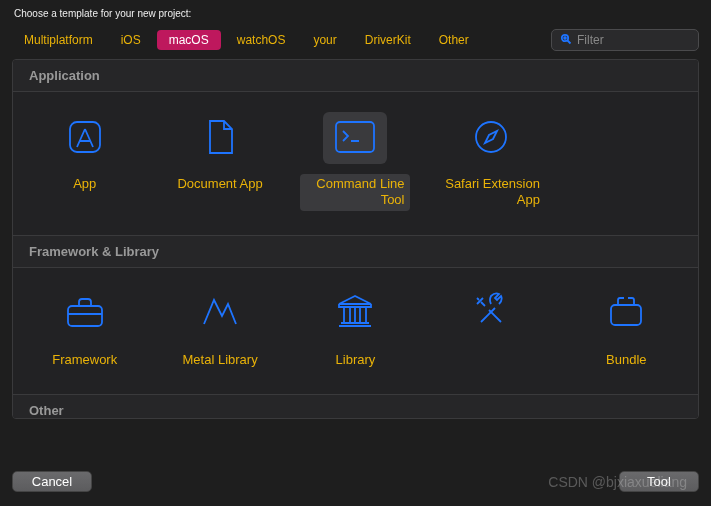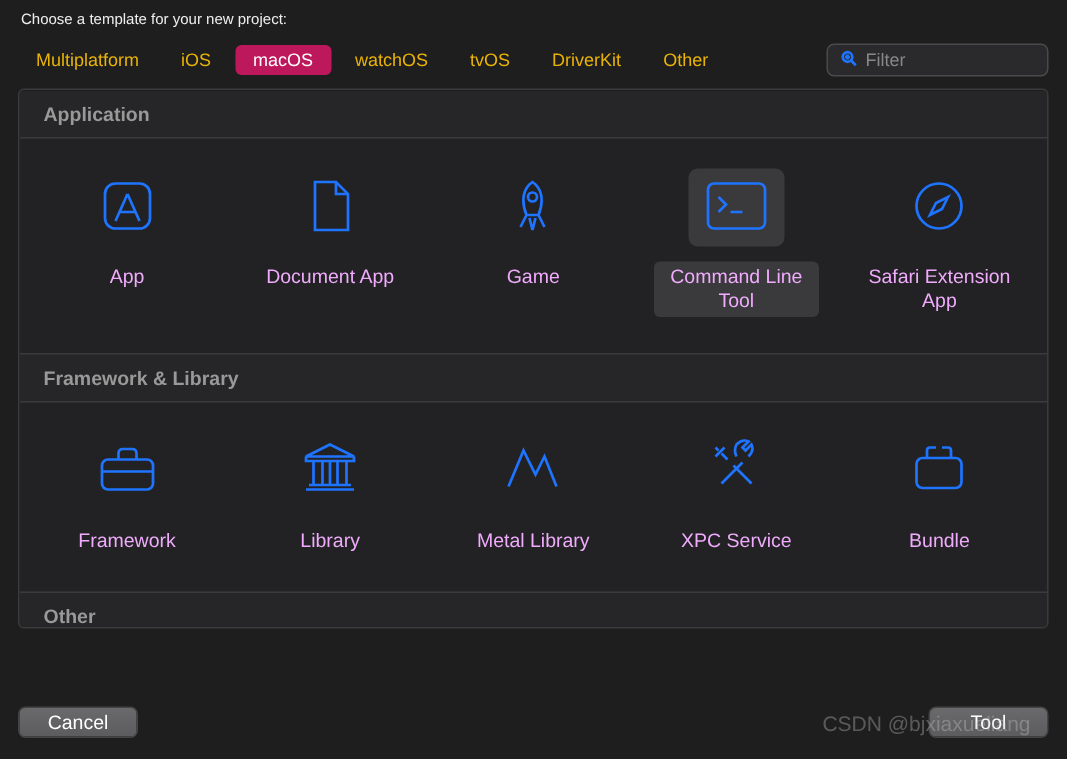--- a/index.html
+++ b/index.html
@@ -107,25 +107,26 @@
     align-items: center;
     justify-content: center;
     border-radius: 6px;
   }
   .item.selected .iconbox {
     background: #3a3a3d;
   }
   .item .label {
     margin-top: 10px;
     font-size: 13px;
-    color: #f0abfc;
+    color: #eab308;
     line-height: 1.25;
     max-width: 110px;
     padding: 2px 6px;
     border-radius: 4px;
+    text-align: right;
   }
   .item.selected .label {
     background: #3a3a3d;
   }
   svg { stroke: #1e74ff; fill: none; stroke-width: 1.8; }
 
   .footer {
     position: absolute;
     bottom: 14px;
     left: 12px;
@@ -156,21 +157,21 @@
 </head>
 <body>
 
 <div class="header-text">Choose a template for your new project:</div>
 
 <div class="tabbar">
   <div class="tab">Multiplatform</div>
   <div class="tab">iOS</div>
   <div class="tab active">macOS</div>
   <div class="tab">watchOS</div>
-  <div class="tab">tvOS</div>
+  <div class="tab">your</div>
   <div class="tab">DriverKit</div>
   <div class="tab">Other</div>
   <div class="filter-wrap">
     <span class="filter-icon">
       <svg width="12" height="12" viewBox="0 0 12 12">
           <circle cx="5" cy="5" r="3.2"></circle>
           <line x1="7.5" y1="7.5" x2="10.5" y2="10.5"></line>
           <line x1="5" y1="3.3" x2="5" y2="6.7"></line>
           <line x1="3.3" y1="5" x2="6.7" y2="5"></line>
         </svg>
@@ -194,30 +195,20 @@
     </div>
     <div class="item">
       <div class="iconbox">
           <span><svg width="36" height="40" viewBox="0 0 36 40">
               <path d="M8 4 L22 4 L30 12 L30 36 L8 36 Z"></path>
               <path d="M22 4 L22 12 L30 12"></path>
             </svg></span>
         </div>
       <div class="label">Document App</div>
     </div>
-    <div class="item">
-      <div class="iconbox">
-          <span><svg width="40" height="40" viewBox="0 0 40 40">
-              <path d="M20 4 C26 8 28 16 24 26 L16 26 C12 16 14 8 20 4 Z"></path>
-              <circle cx="20" cy="14" r="3"></circle>
-              <path d="M16 26 L12 34 M24 26 L28 34 M18 28 L20 36 L22 28"></path>
-            </svg></span>
-        </div>
-      <div class="label">Game</div>
-    </div>
     <div class="item selected">
       <div class="iconbox">
           <span><svg width="44" height="36" viewBox="0 0 44 36">
               <rect x="3" y="3" width="38" height="30" rx="4"></rect>
               <path d="M10 12 L15 17 L10 22 M18 22 L26 22"></path>
             </svg></span>
         </div>
       <div class="label">Command Line Tool</div>
     </div>
     <div class="item">
@@ -237,43 +228,42 @@
       <div class="iconbox">
           <span><svg width="42" height="36" viewBox="0 0 42 36">
               <rect x="4" y="12" width="34" height="20" rx="4"></rect>
               <path d="M4 20 L38 20 M15 12 L15 8 Q15 5 18 5 L24 5 Q27 5 27 8 L27 12"></path>
             </svg></span>
         </div>
       <div class="label">Framework</div>
     </div>
     <div class="item">
       <div class="iconbox">
+          <span><svg width="40" height="36" viewBox="0 0 40 36" stroke-width="3">
+              <path d="M4 30 L14 6 L22 22 L28 10 L36 30" fill="none"></path>
+            </svg></span>
+        </div>
+      <div class="label">Metal Library</div>
+    </div>
+    <div class="item">
+      <div class="iconbox">
           <span><svg width="42" height="38" viewBox="0 0 42 38">
               <path d="M21 3 L5 11 L37 11 Z M5 11 L5 14 L37 14 L37 11 M7 30 L35 30 M5 33 L37 33"></path>
               <path d="M10 14 L10 30 M16 14 L16 30 M21 14 L21 30 M26 14 L26 30 M32 14 L32 30"></path>
             </svg></span>
         </div>
       <div class="label">Library</div>
     </div>
     <div class="item">
       <div class="iconbox">
-          <span><svg width="40" height="36" viewBox="0 0 40 36" stroke-width="3">
-              <path d="M4 30 L14 6 L22 22 L28 10 L36 30" fill="none"></path>
-            </svg></span>
-        </div>
-      <div class="label">Metal Library</div>
-    </div>
-    <div class="item">
-      <div class="iconbox">
           <span><svg width="40" height="40" viewBox="0 0 40 40">
               <path d="M10 30 L24 16 M28 12 Q32 8 30 4 L26 8 L24 6 L28 2 Q24 0 20 4 Q18 8 20 12"></path>
               <path d="M30 30 L18 18 M14 14 L10 10 M8 8 L6 6 M12 6 L6 12"></path>
             </svg></span>
         </div>
-      <div class="label">XPC Service</div>
     </div>
     <div class="item">
       <div class="iconbox">
           <span><svg width="40" height="34" viewBox="0 0 40 34">
               <rect x="5" y="10" width="30" height="20" rx="4"></rect>
               <path d="M12 10 L12 5 Q12 3 14 3 L18 3 M28 10 L28 5 Q28 3 26 3 L22 3"></path>
             </svg></span>
         </div>
       <div class="label">Bundle</div>
     </div>

